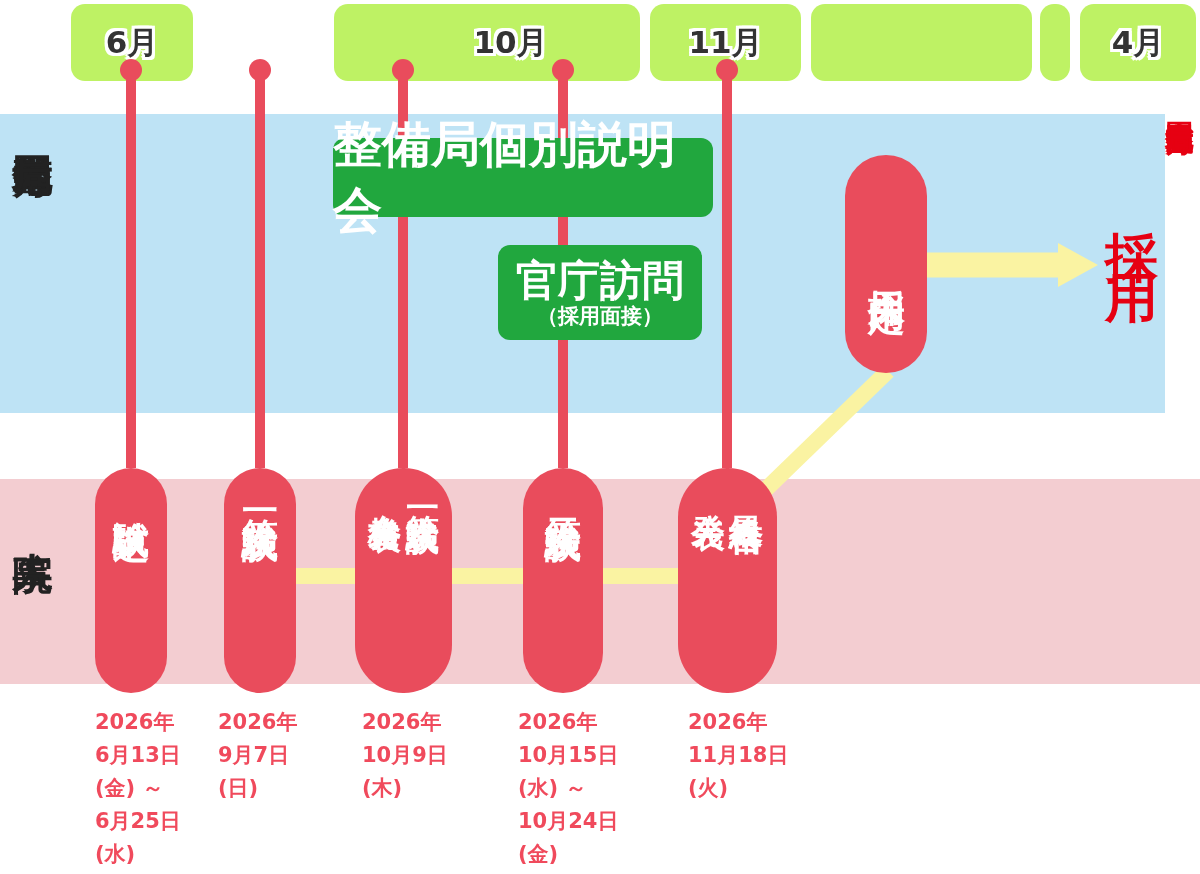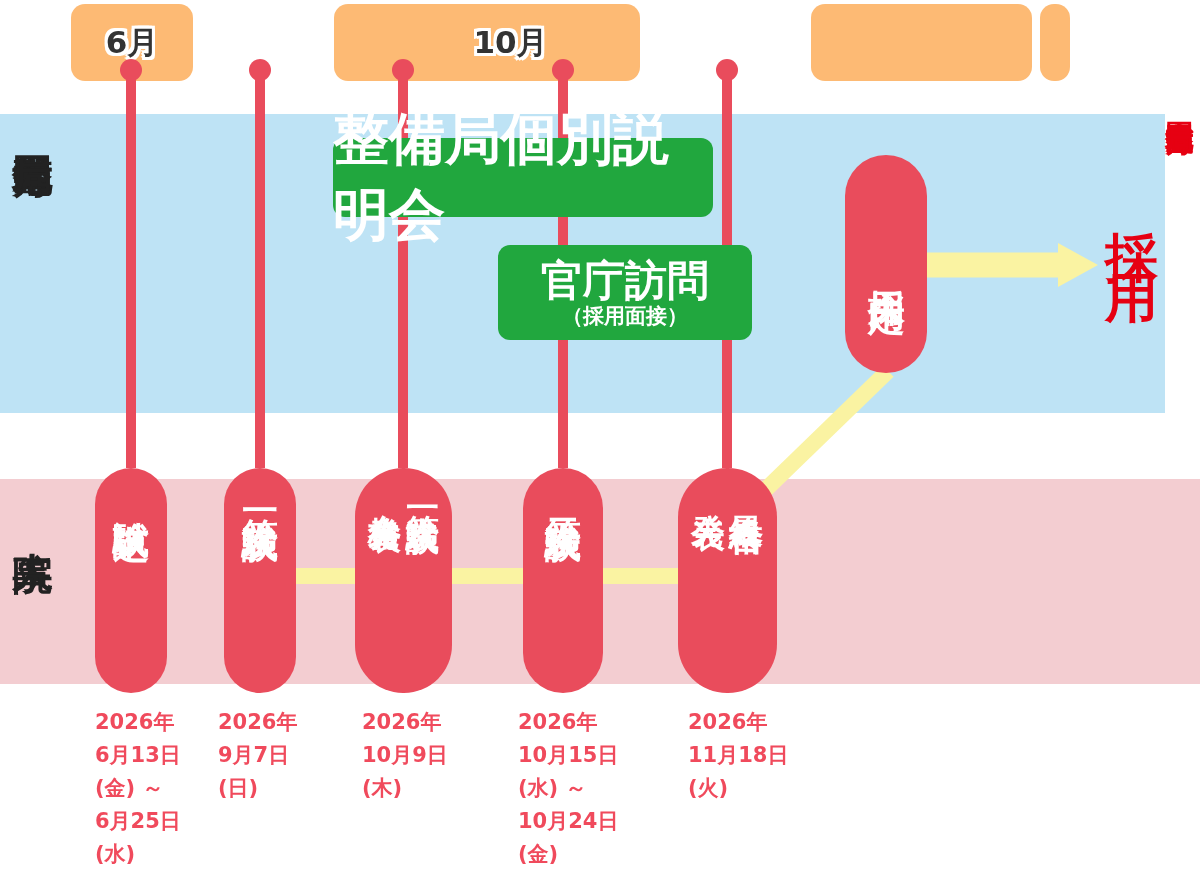--- a/index.html
+++ b/index.html
@@ -5,21 +5,21 @@
   * { margin:0; padding:0; box-sizing:border-box; }
   body { background:#fff; }
   .stage {
     position:relative; width:1200px; height:874px; background:#ffffff;
     overflow:hidden; font-family:"DejaVu Sans", sans-serif;
   }
   
   .band-blue { position:absolute; left:0; top:114px; width:1165px; height:299px; background:#bee3f5; z-index:1; }
   .band-pink { position:absolute; left:0; top:479px; width:1200px; height:205px; background:#f3cdd1; z-index:1; }
   
-  .mbox { position:absolute; top:4px; height:77px; background:#fdba74; border-radius:14px;
+  .mbox { position:absolute; top:4px; height:77px; background:#bef264; border-radius:14px;
           display:flex; align-items:center; justify-content:center; z-index:2; }
   .mbox .mlabel { font-size:31px; font-weight:bold; color:#333;
     text-shadow:-3px -3px 0 #fff,3px -3px 0 #fff,-3px 3px 0 #fff,3px 3px 0 #fff,0 -3px 0 #fff,0 3px 0 #fff,-3px 0 0 #fff,3px 0 0 #fff; }
   #m1{left:71px;width:122px;} #m2{left:203px;width:122px;} #m3{left:334px;width:306px;padding-left:47px;}
   #m4{left:650px;width:151px;} #m5{left:811px;width:221px;} #m6{left:1040px;width:30px;} #m7{left:1080px;width:116px;}
   
   .dot { position:absolute; top:59px; width:22px; height:22px; border-radius:50%; background:#e94c5c; z-index:3; }
   .vline { position:absolute; top:69px; width:10px; height:399px; background:#e94c5c; z-index:3; }
   #dot1{left:120px;} #dot2{left:249px;} #dot3{left:392px;} #dot4{left:552px;} #dot5{left:716px;}
   #vl1{left:126px;} #vl2{left:255px;} #vl3{left:398px;} #vl4{left:558px;} #vl5{left:722px;}
@@ -34,22 +34,22 @@
   #p2{left:224px;top:468px; width:72px; height:225px; border-radius:36px; padding-top:22px;}
   #p3{left:355px;top:468px; width:97px; height:225px; border-radius:48px; padding-top:20px;}
   #p4{left:523px;top:468px; width:80px; height:225px; border-radius:40px; padding-top:22px;}
   #p5{left:678px;top:468px; width:99px; height:225px; border-radius:49px; padding-top:20px;}
   #p6{left:845px;top:155px; width:82px; height:218px; border-radius:41px; align-items:center;}
   #p1 .pill-text,#p2 .pill-text,#p4 .pill-text{font-size:36px;}
   #p3 .pill-text{font-size:33px;} #p5 .pill-text{font-size:34px;} #p6 .pill-text{font-size:37px;}
   
   .gbox { position:absolute; background:#21a73e; border-radius:12px; color:#fff; font-weight:bold;
           display:flex; align-items:center; justify-content:center; z-index:5; }
-  #g1 { left:333px; top:138px; width:380px; height:79px; font-size:56px; }
-  #g2 { left:498px; top:245px; width:254px; height:95px; flex-direction:column; }
+  #g1 { left:333px; top:138px; width:380px; height:79px; font-size:49px; }
+  #g2 { left:498px; top:245px; width:204px; height:95px; flex-direction:column; }
   #g2 .g2-main { font-size:42px; line-height:46px; }
   #g2 .g2-sub { font-size:21px; line-height:24px; }
   
   .lane-label { position:absolute; left:12px; writing-mode:vertical-rl; font-weight:bold;
                 color:#222; font-size:40px; z-index:6; line-height:42px; }
   #lane-top { top:124px; }
   #lane-bottom { top:521px; }
   
   .org-vertical { position:absolute; left:1162px; top:99px; writing-mode:vertical-rl;
                   color:#e60012; font-weight:bold; font-size:28px; line-height:34px; letter-spacing:0.5px; z-index:6; }
@@ -67,25 +67,31 @@
 
   <div class="band-blue"></div>
   <div class="band-pink"></div>
 
   <div class="mbox" id="m1">
     <span class="mlabel">6月</span>
   </div>
   <div class="mbox" id="m3">
     <span class="mlabel">10月</span>
   </div>
+  <div class="mbox" id="m4">
+    <span class="mlabel">11月</span>
+  </div>
   <div class="mbox" id="m5">
     <span class="mlabel"></span>
   </div>
   <div class="mbox" id="m6">
     <span class="mlabel"></span>
+  </div>
+  <div class="mbox" id="m7">
+    <span class="mlabel">4月</span>
   </div>
 
   <svg class="flow-svg" width="1200" height="874" viewBox="0 0 1200 874">
     <line x1="260" y1="576" x2="727" y2="576" stroke="#faf3a2" stroke-width="16"></line>
     <line x1="727" y1="527" x2="888" y2="371" stroke="#faf3a2" stroke-width="16"></line>
     <line x1="912" y1="265" x2="1060" y2="265" stroke="#faf3a2" stroke-width="25"></line>
     <polygon points="1058,243 1058,287 1098,265" fill="#faf3a2"></polygon>
   </svg>
 
   <div class="dot" id="dot1"></div>

